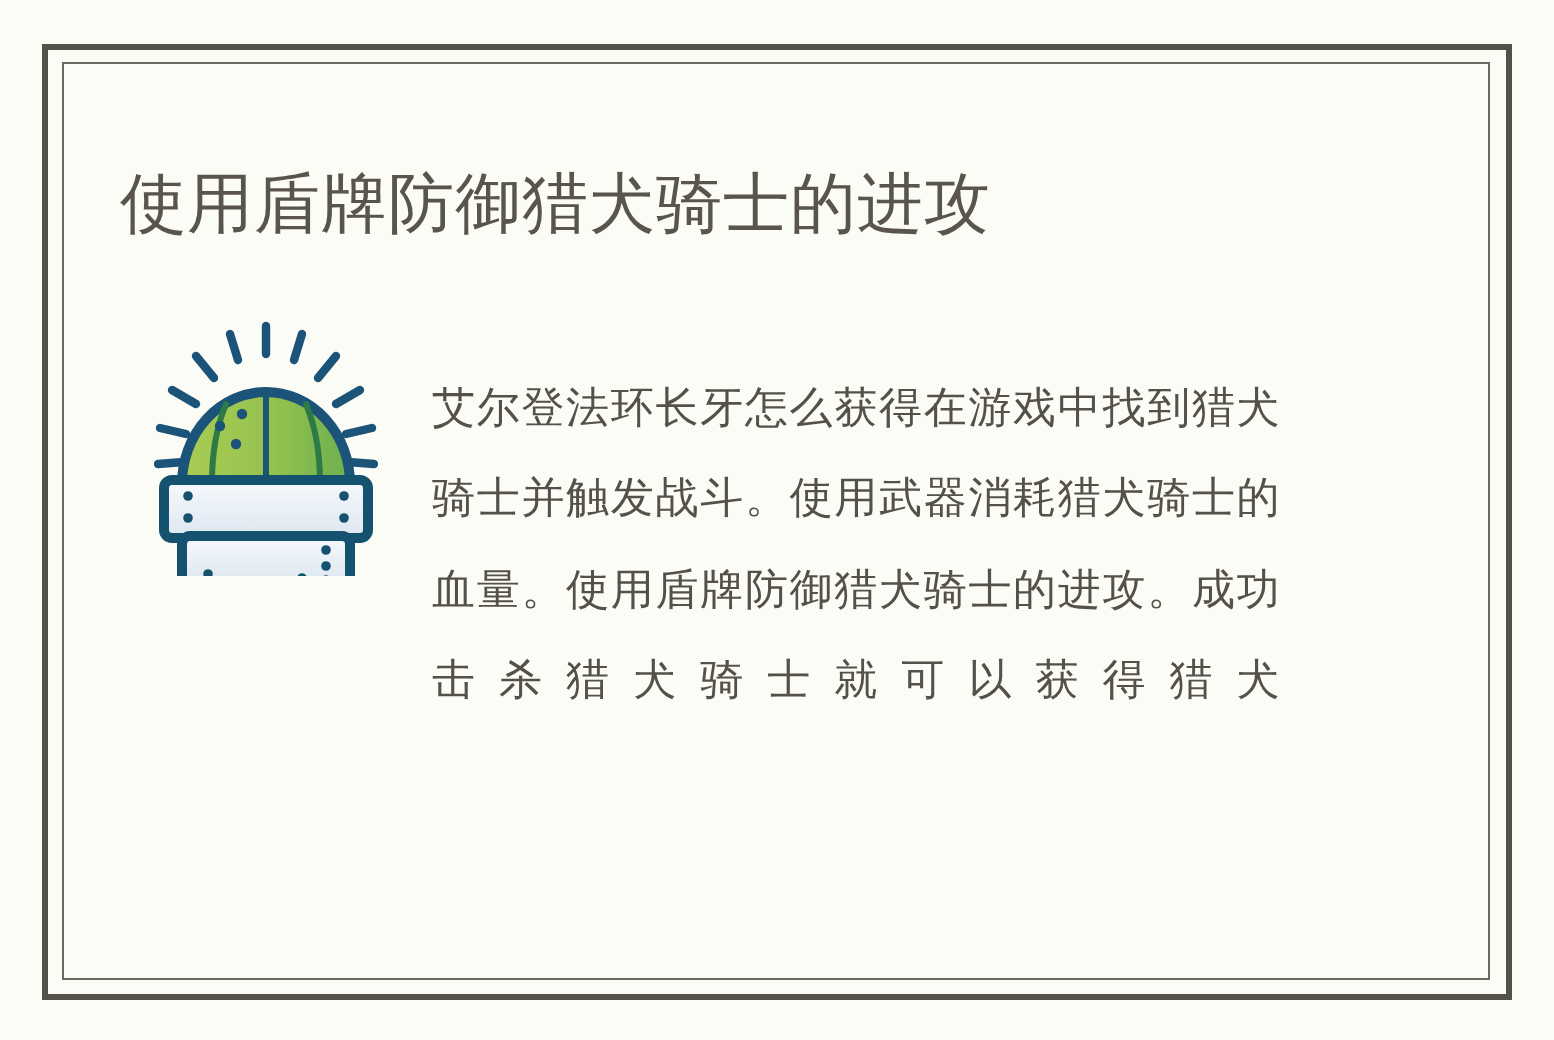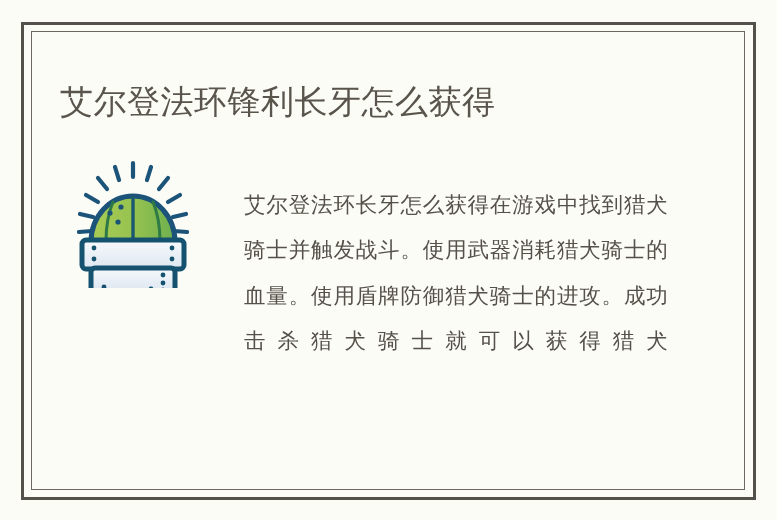--- a/index.html
+++ b/index.html
@@ -77,42 +77,42 @@
   }
   .cactus-wrap svg {
     display: block;
     width: 112px;
     height: 132px;
   }
 
   
   .body-text {
     position: absolute;
-    left: 184px;
+    left: 156px;
     top: 8px;
     width: 424px;
     font-family: "DejaVu Serif", "Liberation Serif", serif;
     font-size: 21.5px;
     line-height: 45.5px;
     color: #55504a;
     text-align: justify;
     text-align-last: justify;
     letter-spacing: 0.2px;
     word-break: break-all;
   }
 </style>
 </head>
 <body>
 
 <div class="page">
 
   <div class="frame-outer"></div>
   <div class="frame-inner"></div>
 
-  <h1 class="title">艾尔登法环锋利长牙怎么获得</h1>
+  <h1 class="title">使用盾牌防御猎犬骑士的进攻</h1>
 
   <div class="content">
 
     <div class="cactus-wrap">
       <svg viewBox="0 0 112 132" xmlns="http://www.w3.org/2000/svg">
         <defs>
           <linearGradient id="cgrad" x1="0" y1="0" x2="1" y2="0">
             <stop offset="0%" stop-color="#a9cc55"></stop>
             <stop offset="52%" stop-color="#96c24f"></stop>
             <stop offset="100%" stop-color="#6db04f"></stop>

